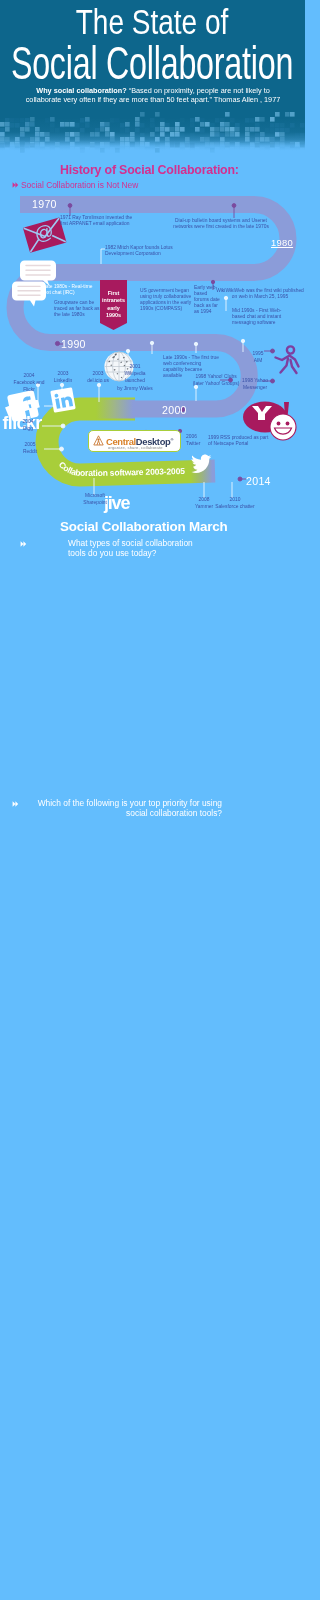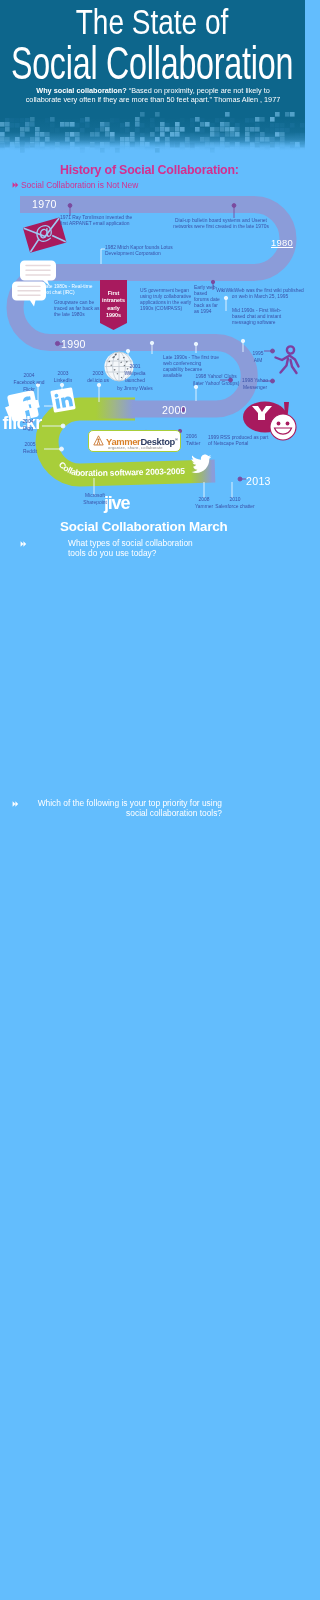--- a/index.html
+++ b/index.html
@@ -211,21 +211,21 @@
     </g>
     <text x="0" y="25" font-family="'Liberation Sans',sans-serif" font-size="15.5" font-weight="bold" fill="#ffffff" letter-spacing="-0.5">flickr</text>
   </svg>
 
   <div class="t" id="cdbox" style="left:88px;top:430px;">
     <svg width="11" height="11" viewBox="0 0 11 11" style="position:absolute;left:3.5px;top:4px;">
       <path d="M5.5,0.8 L10.2,10 H0.8 Z" fill="none" stroke="#c6732c" stroke-width="0.85"></path>
       <circle cx="5.5" cy="4.6" r="1.15" fill="#c6732c"></circle>
       <path d="M5.5,5.6 L4,10 M5.5,5.6 L7,10" stroke="#c6732c" stroke-width="0.85" fill="none"></path>
     </svg>
-    <div id="cdname"><span class="cd-a">Yammer</span><span class="cd-b">Desktop</span><span class="cd-tm">®</span></div>
+    <div id="cdname"><span class="cd-a">Central</span><span class="cd-b">Desktop</span><span class="cd-tm">®</span></div>
     <div id="cdtag">organize, share, collaborate</div>
   </div>
 
   <svg class="t" style="left:0px;top:430px;" width="305" height="70" viewBox="0 0 305 70">
     <defs>
         <path id="collabPath" fill="none" d="M57,33.5 A32,32 0 0 0 82,46 L96,46 L205,43.5"></path>
       </defs>
     <text font-family="'Liberation Sans',sans-serif" font-size="8.5" font-weight="bold" fill="#ffffff" letter-spacing="-0.18">
       <textPath href="#collabPath" startOffset="2">Collaboration software 2003-2005</textPath>
     </text>
@@ -261,21 +261,21 @@
   <div class="sec-h" style="left:12px;top:163px;">History of Social Collaboration:</div>
   <div class="sec-q pink" style="left:21px;top:180px;text-align:right;">Social Collaboration is Not New</div>
   <svg class="bul" style="left:12px;top:181px;" width="8" height="8" viewBox="0 0 8 8">
     <path d="M0.6,1.2 L3.4,4 L0.6,6.8 Z M3.4,1.2 L6.2,4 L3.4,6.8 Z" fill="#d4308f"></path>
     </svg>
 
   <div class="yr" style="left:32px;top:198px;">1970</div>
   <div class="yr" style="left:271px;top:237px;font-size:9.4px;text-decoration:underline;">1980</div>
   <div class="yr" style="left:61px;top:338px;">1990</div>
   <div class="yr" style="left:162px;top:404px;">2000</div>
-  <div class="yr" style="left:246px;top:475px;">2013</div>
+  <div class="yr" style="left:246px;top:475px;">2014</div>
 
   <div class="ev" style="left:60px;top:215px;width:80px;">1971 Ray Tomlinson invented the first ARPANET email application</div>
   <div class="ev" style="left:169px;top:218px;width:104px;text-align:center;">Dial-up bulletin board systems and Usenet networks were first created in the late 1970s</div>
   <div class="ev" style="left:105px;top:245px;width:80px;">1982 Mitch Kapor founds Lotus Development Corporation</div>
   <div class="ev w" style="left:43px;top:284px;width:54px;">Late 1980s - Real-time text chat (IRC)</div>
   <div class="ev" style="left:54px;top:300px;width:50px;">Groupware can be traced as far back as the late 1980s</div>
   <div class="ev pk" style="left:101px;top:290px;width:25px;line-height:7.4px;white-space:pre-line;font-size:5.4px;">First
 intranets
 early
 1990s</div>

